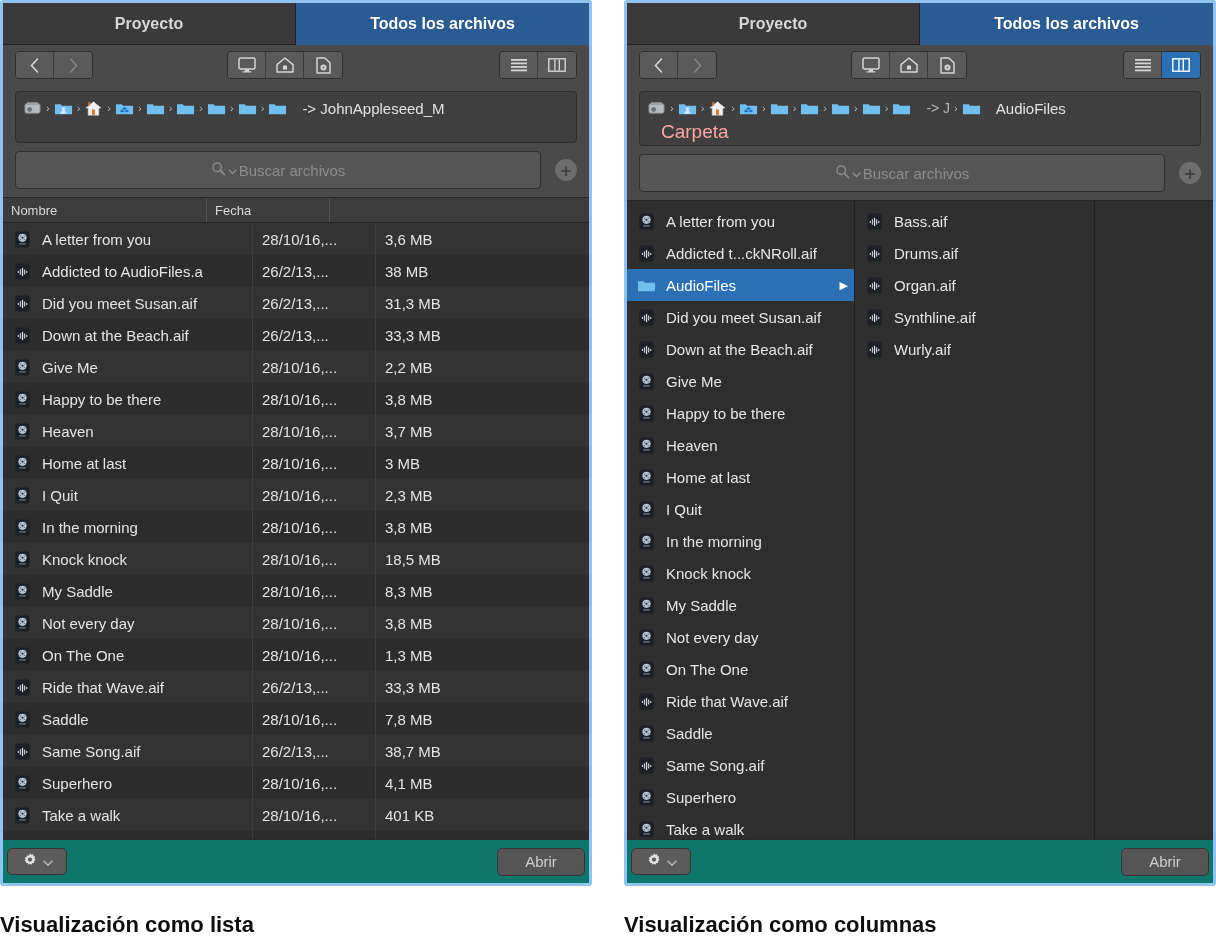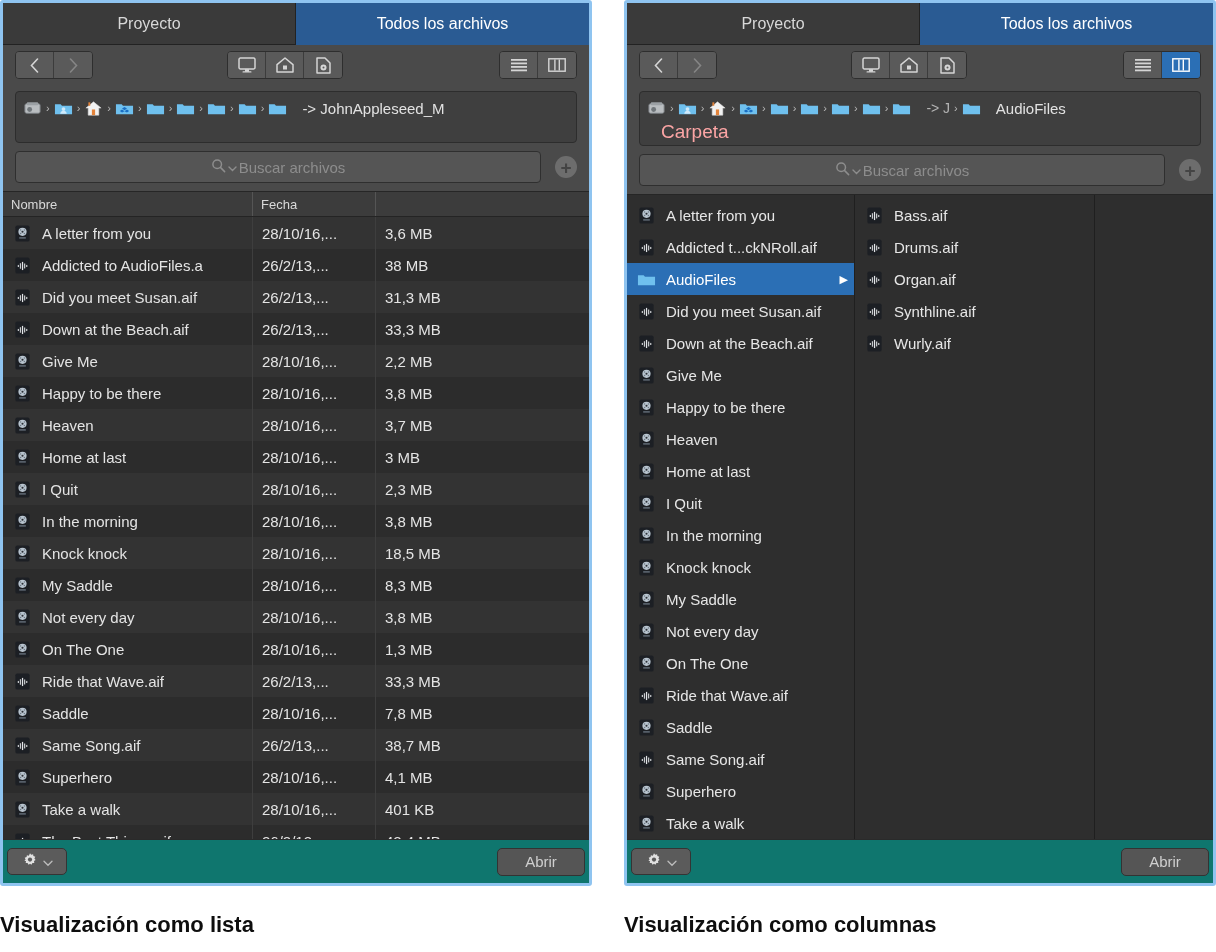--- a/index.html
+++ b/index.html
@@ -42,20 +42,21 @@
   .tab {
     flex: 1 1 50%;
     display: flex;
     align-items: center;
     justify-content: center;
     font-size: 16px;
     color: #d8d8d8;
     background: #3a3a3a;
     border-right: 1px solid #222;
     border-bottom: 1px solid #222;
+    font-weight: bold;
   }
   .tab:last-child { border-right: none; align-items: center; }
   .tab.active {
     background: #2a5b93;
     color: #ffffff;
     border-bottom: 1px solid #2a5b93;
   }
 
   
   .toolbar {
@@ -119,21 +120,21 @@
   
   .searchrow {
     flex: 0 0 auto;
     background: #4a4a4a;
     padding: 8px 12px 8px 12px;
     display: flex;
     align-items: center;
   }
   .searchfield {
     flex: 1 1 auto;
-    height: 32px;
+    height: 38px;
     background: #555555;
     border: 1px solid #2f2f2f;
     border-radius: 4px;
     display: flex;
     align-items: center;
     justify-content: center;
     color: #8d8d8d;
     font-size: 15px;
     gap: 2px;
   }
@@ -157,21 +158,21 @@
     border-top: 1px solid #262626;
     border-bottom: 1px solid #242424;
     color: #d9d9d9;
     font-size: 13px;
   }
   .listhead div {
     display: flex; align-items: center;
     padding-left: 8px;
     border-right: 1px solid #555;
   }
-  .col-name { width: 250px; }
+  .col-name { width: 204px; }
   .col-date { width: 123px; }
   .col-size { flex: 1 1 auto; border-right: none !important; }
 
   .listbody {
     flex: 1 1 auto;
     overflow: hidden;
     background: #2e2e2e;
     position: relative;
   }
   .lrow {

